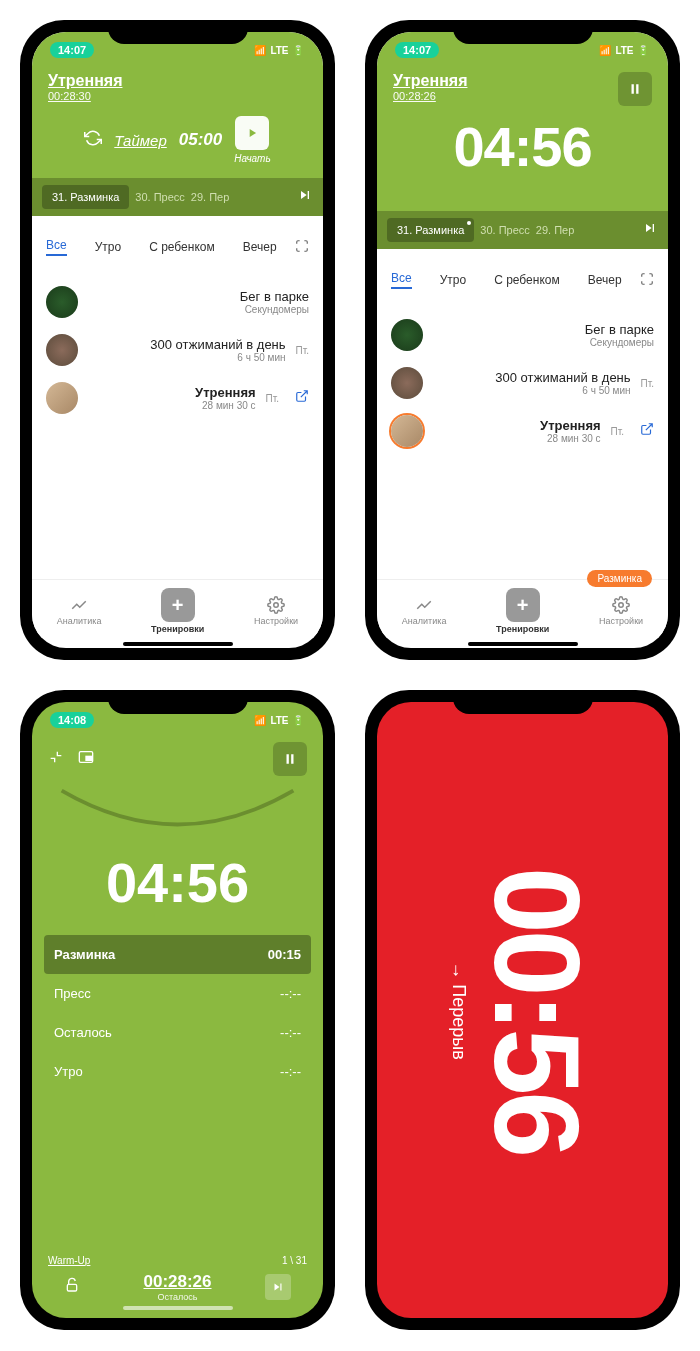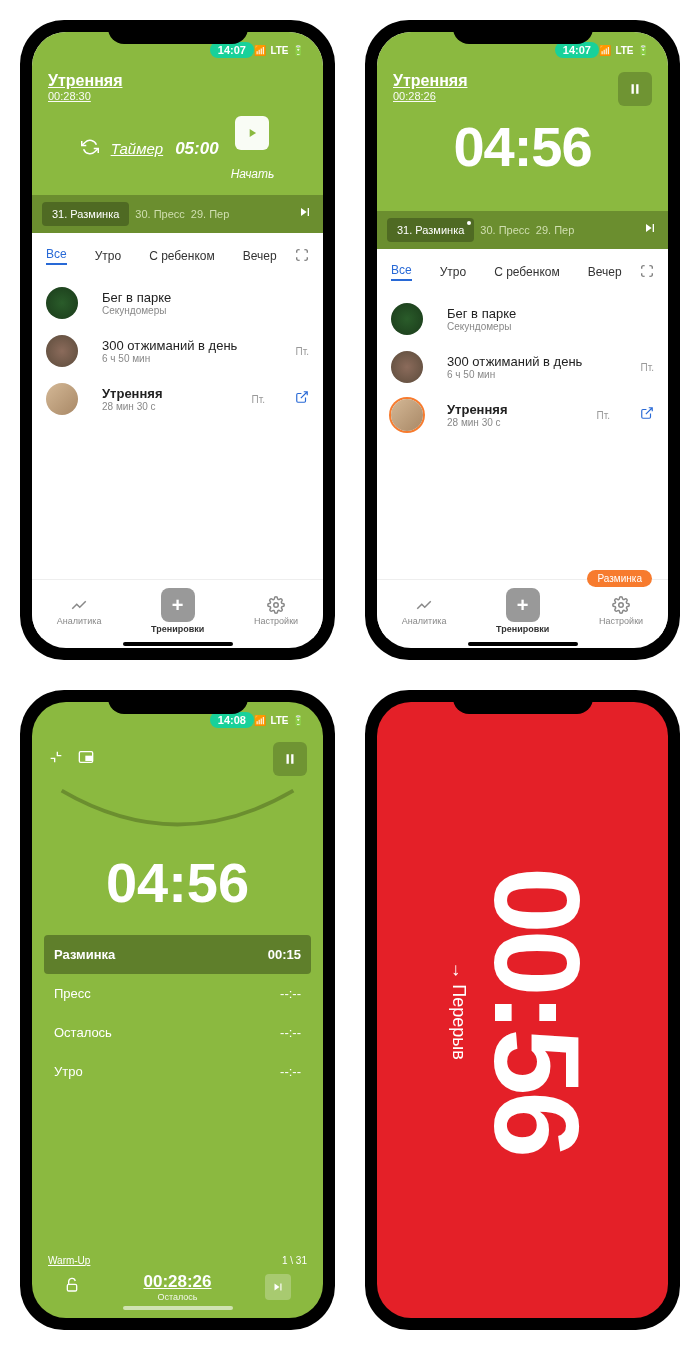--- a/index.html
+++ b/index.html
@@ -1,44 +1,44 @@
 <!DOCTYPE html>
 <html><head>
 <meta charset="utf-8">
 <style>
 * { margin: 0; padding: 0; box-sizing: border-box; font-family: -apple-system, BlinkMacSystemFont, 'Segoe UI', Helvetica, Arial, sans-serif; }
 body { background: #fff; display: grid; grid-template-columns: 1fr 1fr; gap: 30px; padding: 20px; width: 700px; }
 .phone { width: 315px; height: 640px; background: #000; border-radius: 44px; padding: 12px; position: relative; overflow: hidden; }
 .screen { width: 100%; height: 100%; background: #fff; border-radius: 34px; overflow: hidden; position: relative; display: flex; flex-direction: column; }
 .notch { position: absolute; top: 0; left: 50%; transform: translateX(-50%); width: 140px; height: 24px; background: #000; border-radius: 0 0 16px 16px; z-index: 100; }
-.status-bar { height: 36px; display: flex; justify-content: flex-end; align-items: center; padding: 0 18px; font-size: 11px; font-weight: 600; position: relative; z-index: 10; }
+.status-bar { height: 36px; display: flex; justify-content: space-between; align-items: center; padding: 0 18px; font-size: 11px; font-weight: 600; position: relative; z-index: 10; }
 .status-time { background: #18d19a; color: #fff; padding: 2px 8px; border-radius: 10px; font-size: 11px; }
 .status-right { display: flex; gap: 4px; align-items: center; font-size: 10px; }
 .green-bg { background: #8bb940; color: #fff; }
 .header-green { padding: 4px 16px 14px; color: #fff; }
 .workout-title { font-size: 16px; font-weight: 600; text-decoration: underline; }
 .workout-duration { font-size: 11px; text-decoration: underline; opacity: 0.95; }
 .timer-row { display: flex; align-items: center; justify-content: center; gap: 12px; margin-top: 14px; font-style: italic; }
 .timer-label { font-size: 15px; text-decoration: underline; }
 .timer-value { font-size: 17px; font-weight: 600; }
 .play-btn { width: 34px; height: 34px; background: rgba(255,255,255,0.95); border-radius: 6px; display: flex; align-items: center; justify-content: center; }
-.play-btn-label { font-size: 12px; margin-top: 17px; }
+.play-btn-label { font-size: 10px; margin-top: 3px; }
 .pause-btn { width: 34px; height: 34px; background: rgba(0,0,0,0.2); border-radius: 6px; display: flex; align-items: center; justify-content: center; margin-left: auto; }
 .big-timer { font-size: 56px; font-weight: 700; text-align: center; padding: 8px 0 18px; letter-spacing: -1px; }
 .tabs-bar { background: #6b8e2f; display: flex; align-items: center; padding: 0 10px; height: 38px; gap: 6px; overflow: hidden; }
 .tab-chip { background: #4f6a23; color: #fff; padding: 6px 10px; border-radius: 4px; font-size: 11px; white-space: nowrap; position: relative; }
 .tab-chip.dot::after { content: ''; position: absolute; top: 3px; right: 3px; width: 4px; height: 4px; background: #fff; border-radius: 50%; }
 .tab-text { color: #d0dfb0; font-size: 11px; white-space: nowrap; }
 .skip-icon { margin-left: auto; color: #fff; }
-.filter-bar { display: flex; align-items: center; gap: 12px; padding: 14px 14px; font-size: 12px; background: #fff; }
+.filter-bar { display: flex; align-items: center; gap: 12px; padding: 22px 14px; font-size: 12px; background: #fff; }
 .filter-active { color: #2869d6; border-bottom: 2px solid #2869d6; padding-bottom: 2px; }
 .filter-item { color: #333; margin-left: 16px; }
 .expand-icon { margin-left: auto; color: #666; }
 .list { flex: 1; background: #fff; overflow: hidden; }
-.list-item { display: flex; align-items: center; gap: 24px; padding: 8px 14px; }
+.list-item { display: flex; align-items: center; gap: 10px; padding: 8px 14px; text-align: right; }
 .avatar { width: 32px; height: 32px; border-radius: 50%; background: #888; flex-shrink: 0; }
 .avatar.ring { box-shadow: 0 0 0 2px #f77b2e; }
 .item-body { flex: 1; }
 .item-title { font-size: 13px; font-weight: 500; color: #222; }
 .item-title.bold { font-weight: 700; }
 .item-sub { font-size: 10px; color: #888; }
 .item-meta { font-size: 10px; color: #999; }
 .item-action { color: #2869d6; margin-left: 6px; }
 .bottom-nav { display: flex; justify-content: space-around; align-items: center; padding: 8px 0 4px; border-top: 1px solid #eee; background: #fff; position: relative; }
 .nav-item { display: flex; flex-direction: column; align-items: center; gap: 2px; font-size: 9px; color: #888; }

